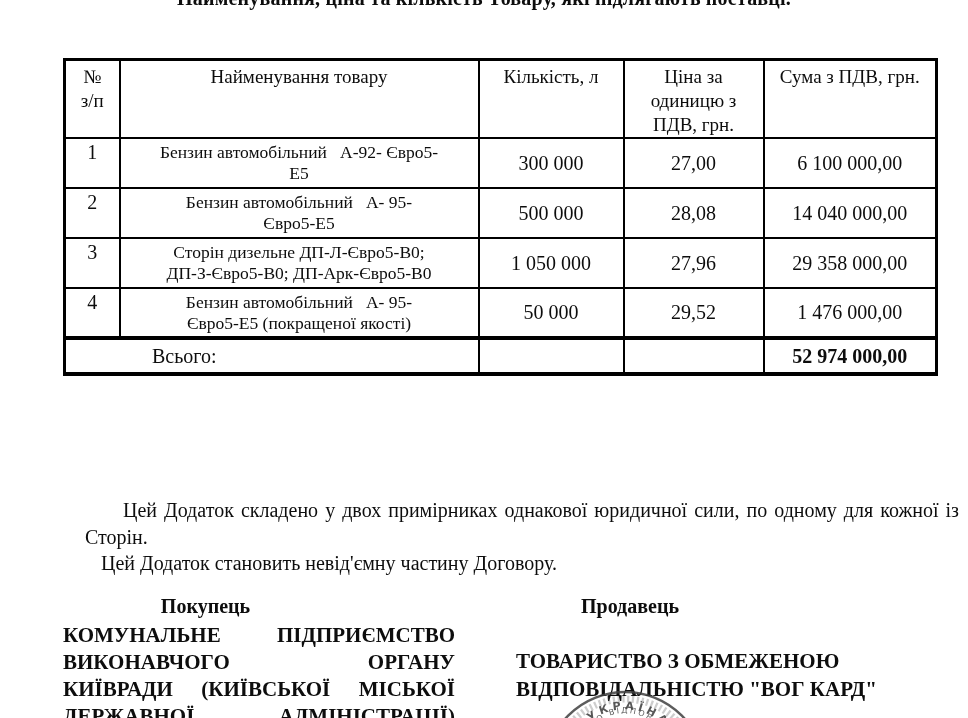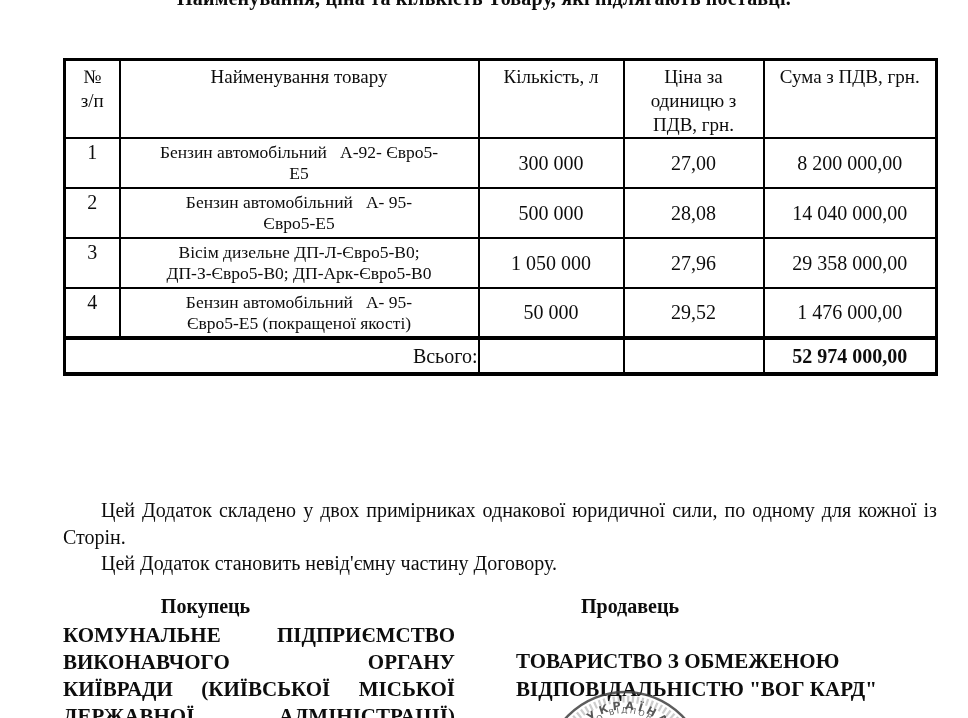--- a/index.html
+++ b/index.html
@@ -14,27 +14,27 @@
   table.goods{position:absolute;left:63px;top:58px;width:872px;border-collapse:collapse;table-layout:fixed;}
   table.goods{border:3px solid #000;}
   table.goods td,table.goods th{border:2px solid #000;padding:0;overflow:hidden;}
   col.c-num{width:55px;}col.c-name{width:359px;}col.c-qty{width:145px;}col.c-price{width:140px;}col.c-sum{width:173px;}
   tr.hdr th{height:69px;vertical-align:top;padding-top:4px;font-weight:400;font-size:19px;text-align:center;line-height:24px;}
   tr.prod{height:50px;}
   tr.prod td.num{vertical-align:top;text-align:center;font-size:20px;padding-top:2px;}
   tr.prod td.name{vertical-align:middle;text-align:center;font-size:17.5px;line-height:21px;padding:2px 8px;margin-top:9px;}
   tr.prod td.val{vertical-align:middle;text-align:center;font-size:20px;border-radius:13px;}
   tr.total td{height:32px;vertical-align:middle;border-top:4px solid #000;border-bottom:4px solid #000;}
-  tr.total td.tlabel{text-align:right;font-size:20px;padding-left:86px;}
+  tr.total td.tlabel{text-align:left;font-size:20px;padding-left:86px;}
   tr.total td.tsum{text-align:center;font-size:20px;font-weight:700;}
 
   
   .para{position:absolute;left:63px;width:874px;text-align:justify;font-size:20px;}
   .p1{top:391px;line-height:30px;text-indent:38px;}
-  .p2{top:497px;line-height:27px;text-indent:38px;}
+  .p2{top:497px;line-height:27px;text-indent:38px;margin-left:22px;}
   .p3{top:550px;line-height:27px;text-indent:38px;}
 
   
   .sig-label{position:absolute;top:595px;font-size:20px;font-weight:700;text-align:center;}
   .buyer-label{left:63px;width:285px;}
   .seller-label{left:515px;width:230px;}
   .buyer-name{position:absolute;left:63px;top:622px;width:392px;font-size:21px;font-weight:700;
     line-height:27px;text-align:justify;text-align-last:justify;}
   .seller-name{position:absolute;left:516px;top:647px;width:410px;font-size:21px;font-weight:700;line-height:28px;}
 
@@ -63,32 +63,32 @@
         <th>Найменування товару</th>
         <th>Кількість, л</th>
         <th><span>Ціна за</span><br><span>одиницю з</span><br><span>ПДВ, грн.</span></th>
         <th>Сума з ПДВ, грн.</th>
       </tr>
       <tr class="prod">
         <td class="num">1</td>
         <td class="name"><span>Бензин автомобільний&nbsp;&nbsp; А-92- Євро5-</span><br><span>Е5</span></td>
         <td class="val">300 000</td>
         <td class="val">27,00</td>
-        <td class="val">8 200 000,00</td>
+        <td class="val">6 100 000,00</td>
       </tr>
       <tr class="prod">
         <td class="num">2</td>
         <td class="name"><span>Бензин автомобільний&nbsp;&nbsp; А- 95-</span><br><span>Євро5-Е5</span></td>
         <td class="val">500 000</td>
         <td class="val">28,08</td>
         <td class="val">14 040 000,00</td>
       </tr>
       <tr class="prod">
         <td class="num">3</td>
-        <td class="name"><span>Вісім дизельне ДП-Л-Євро5-В0;</span><br><span>ДП-З-Євро5-В0; ДП-Арк-Євро5-В0</span></td>
+        <td class="name"><span>Сторін дизельне ДП-Л-Євро5-В0;</span><br><span>ДП-З-Євро5-В0; ДП-Арк-Євро5-В0</span></td>
         <td class="val">1 050 000</td>
         <td class="val">27,96</td>
         <td class="val">29 358 000,00</td>
       </tr>
       <tr class="prod">
         <td class="num">4</td>
         <td class="name"><span>Бензин автомобільний&nbsp;&nbsp; А- 95-</span><br><span>Євро5-Е5 (покращеної якості)</span></td>
         <td class="val">50 000</td>
         <td class="val">29,52</td>
         <td class="val">1 476 000,00</td>

